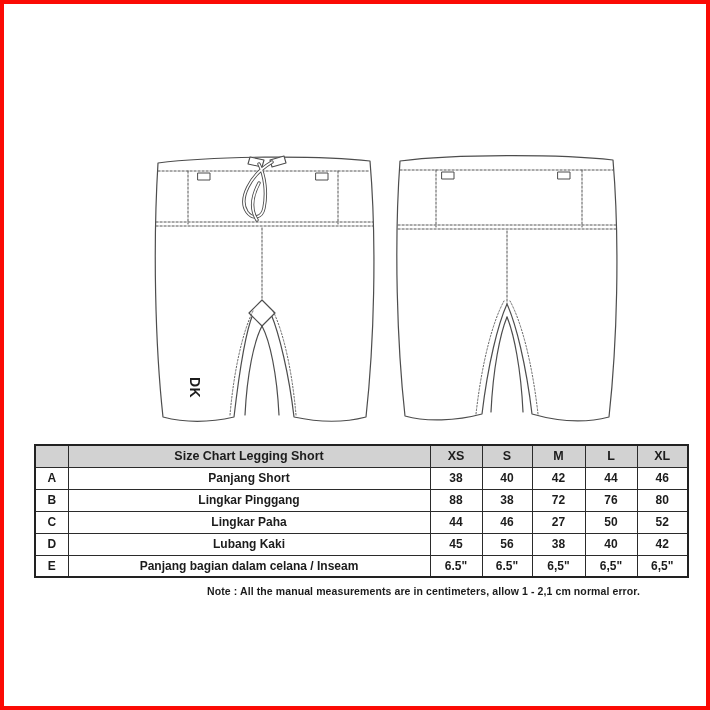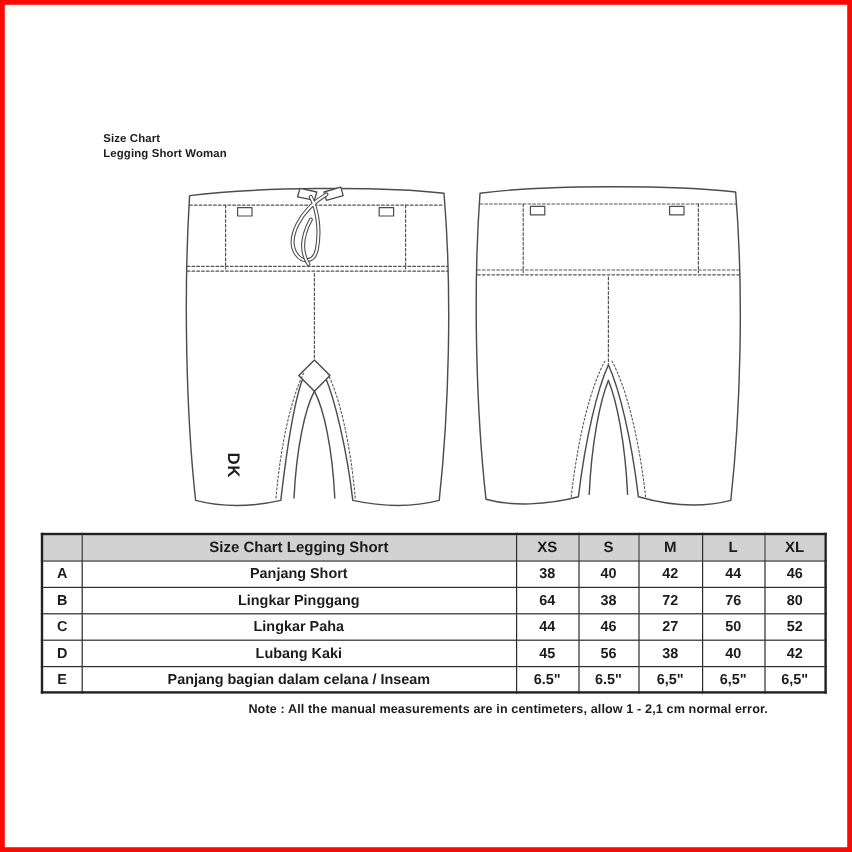--- a/index.html
+++ b/index.html
@@ -27,24 +27,20 @@
   table.size-chart thead th{background:var(--hdr,#d2d2d2);font-size:12.5px;}
   
   .note{position:absolute;left:203px;top:581px;font-size:10.5px;font-weight:700;white-space:nowrap;letter-spacing:.1px;}
   svg text{font-family:"Liberation Sans",sans-serif;}
 </style>
 </head>
 <body>
 
 <div id="stage">
 
-  <div class="title-block">
-    <div>Size Chart</div>
-    <div>Legging Short Woman</div>
-  </div>
 
   <svg class="drawing" width="550" height="293" viewBox="0 0 550 293">
     <g stroke="#4d4d4d" fill="none" stroke-width="1.2" stroke-linejoin="round" stroke-linecap="round">
 
       <g transform="translate(6,2)">
 
         <path fill="#fff" d="M8,14 C62,7 168,6 220,12
                  C227,95 224,195 216,268
                  C193,274 167,273 144,268
                  C139,225 129,184 121,165
@@ -146,21 +142,21 @@
         <td>Panjang Short</td>
         <td>38</td>
         <td>40</td>
         <td>42</td>
         <td>44</td>
         <td>46</td>
       </tr>
       <tr>
         <td>B</td>
         <td>Lingkar Pinggang</td>
-        <td>64</td>
+        <td>88</td>
         <td>38</td>
         <td>72</td>
         <td>76</td>
         <td>80</td>
       </tr>
       <tr>
         <td>C</td>
         <td>Lingkar Paha</td>
         <td>44</td>
         <td>46</td>

